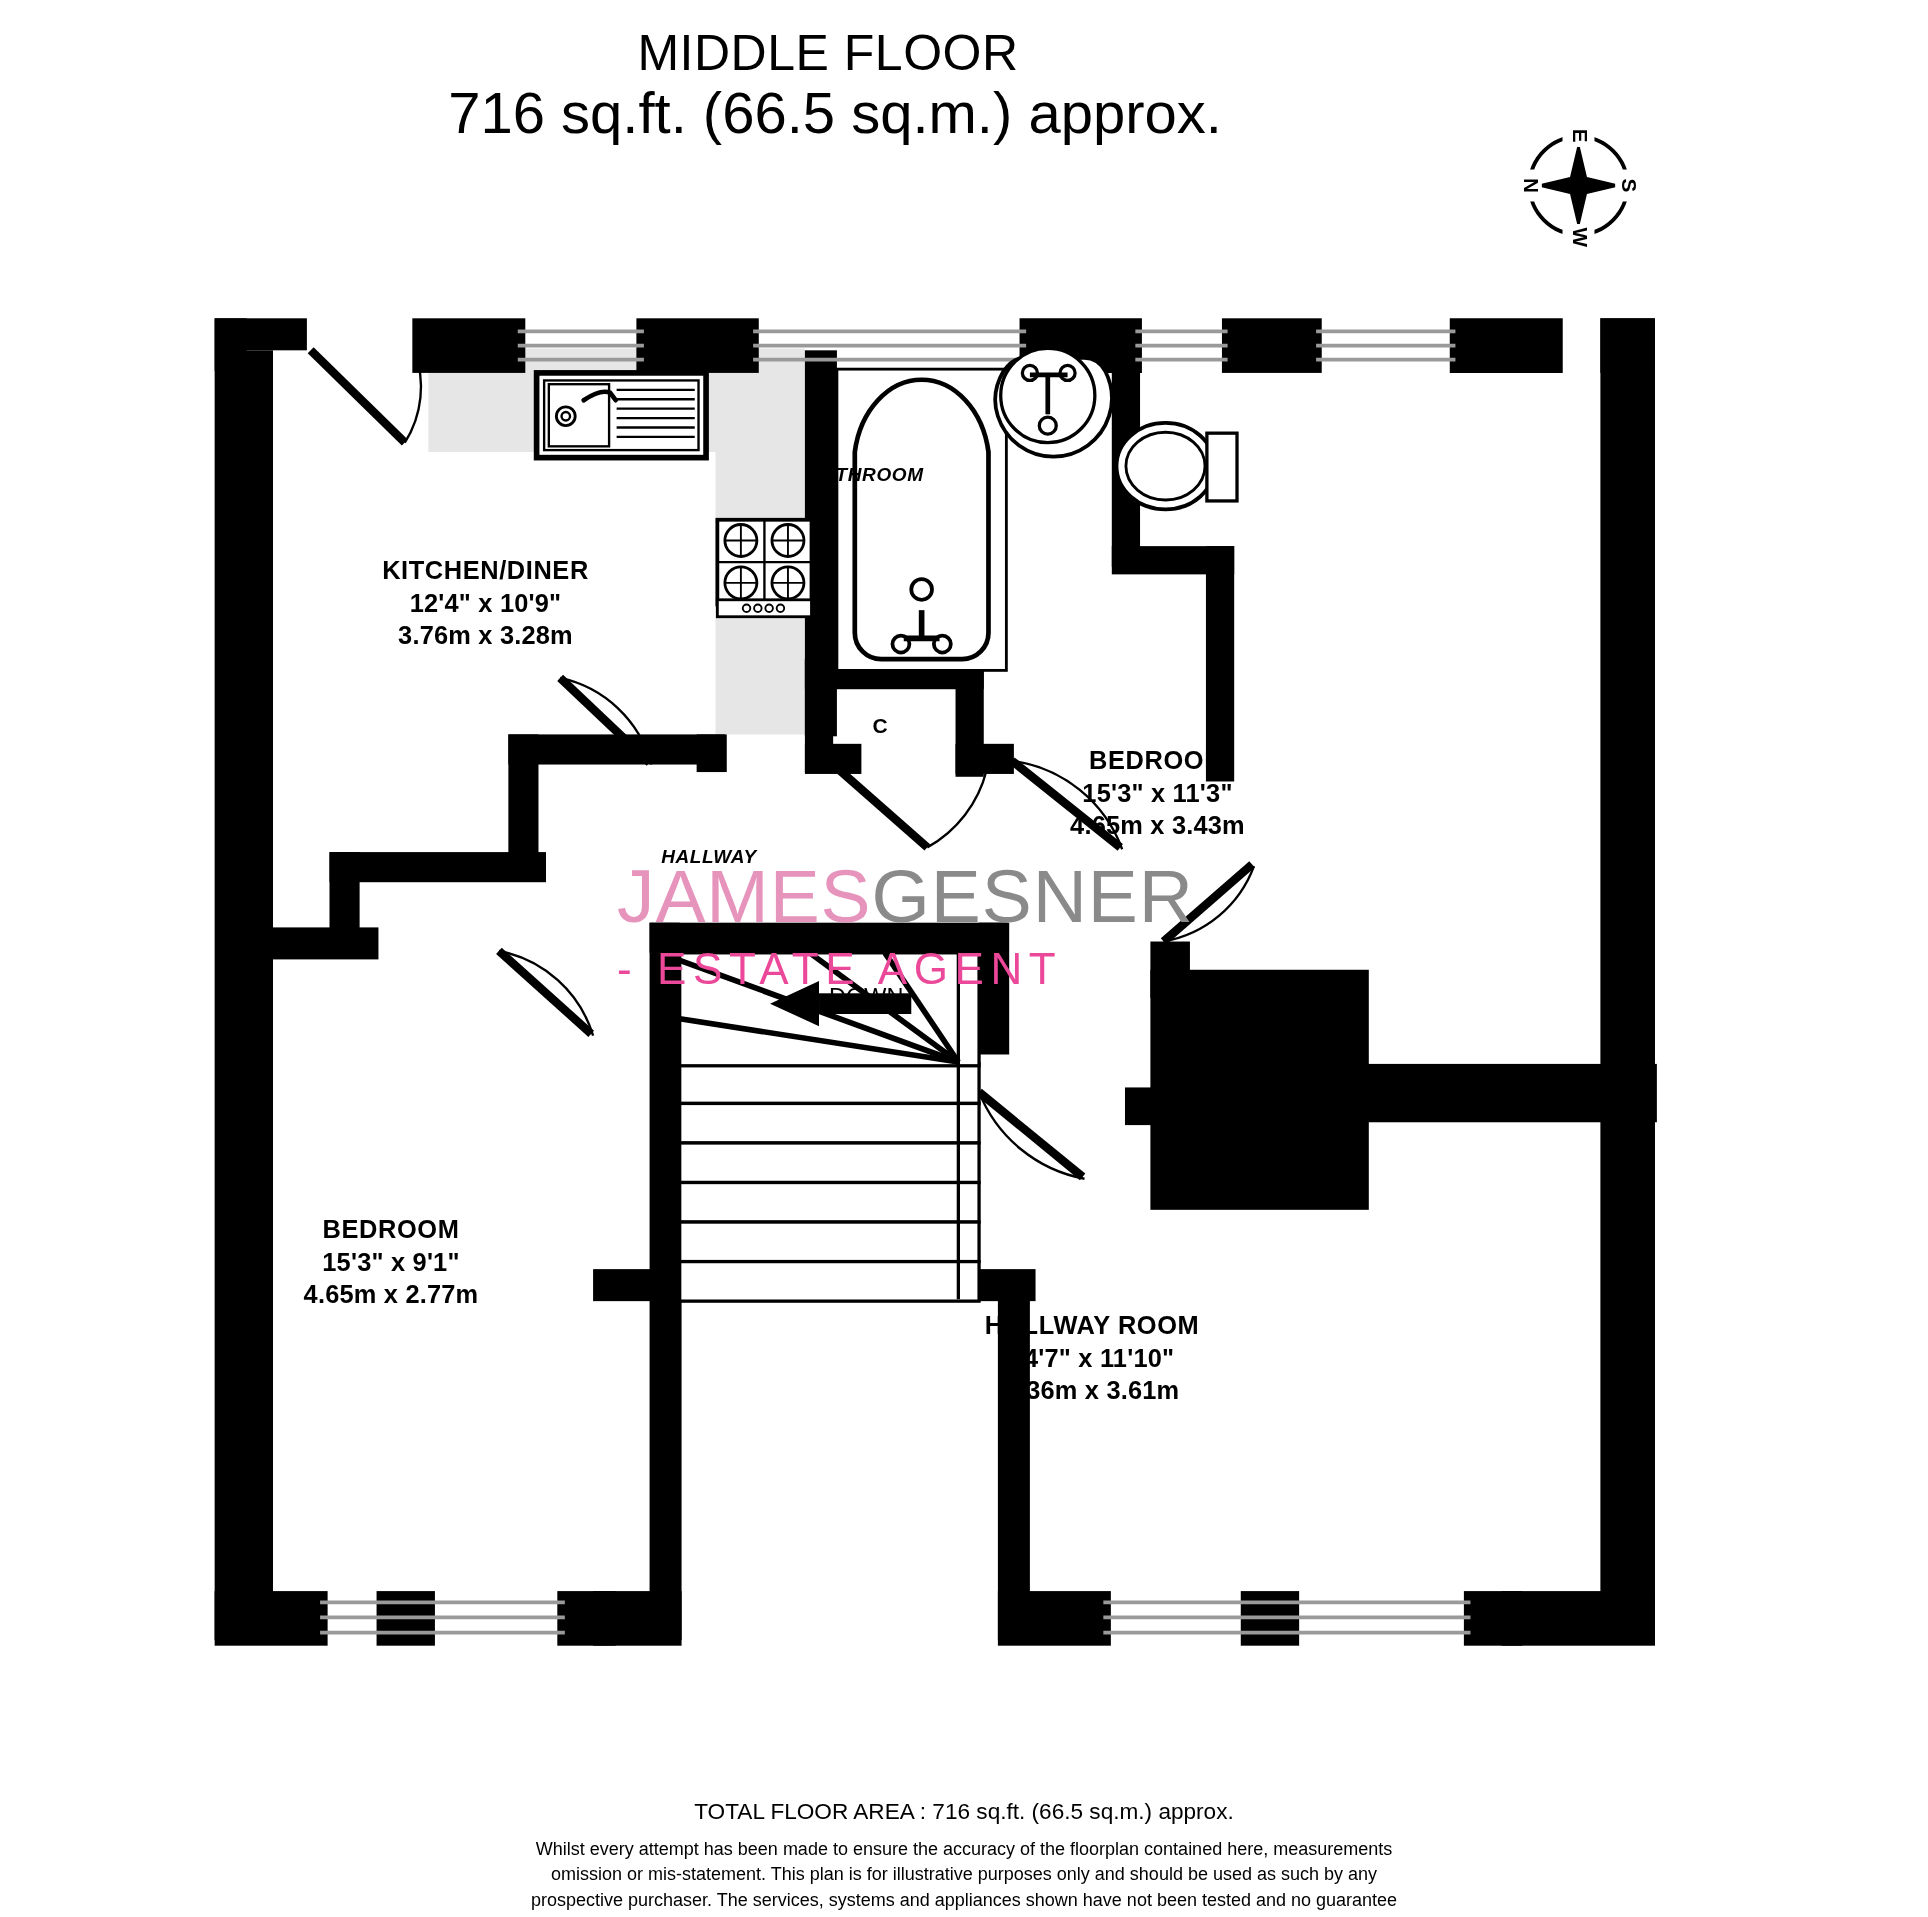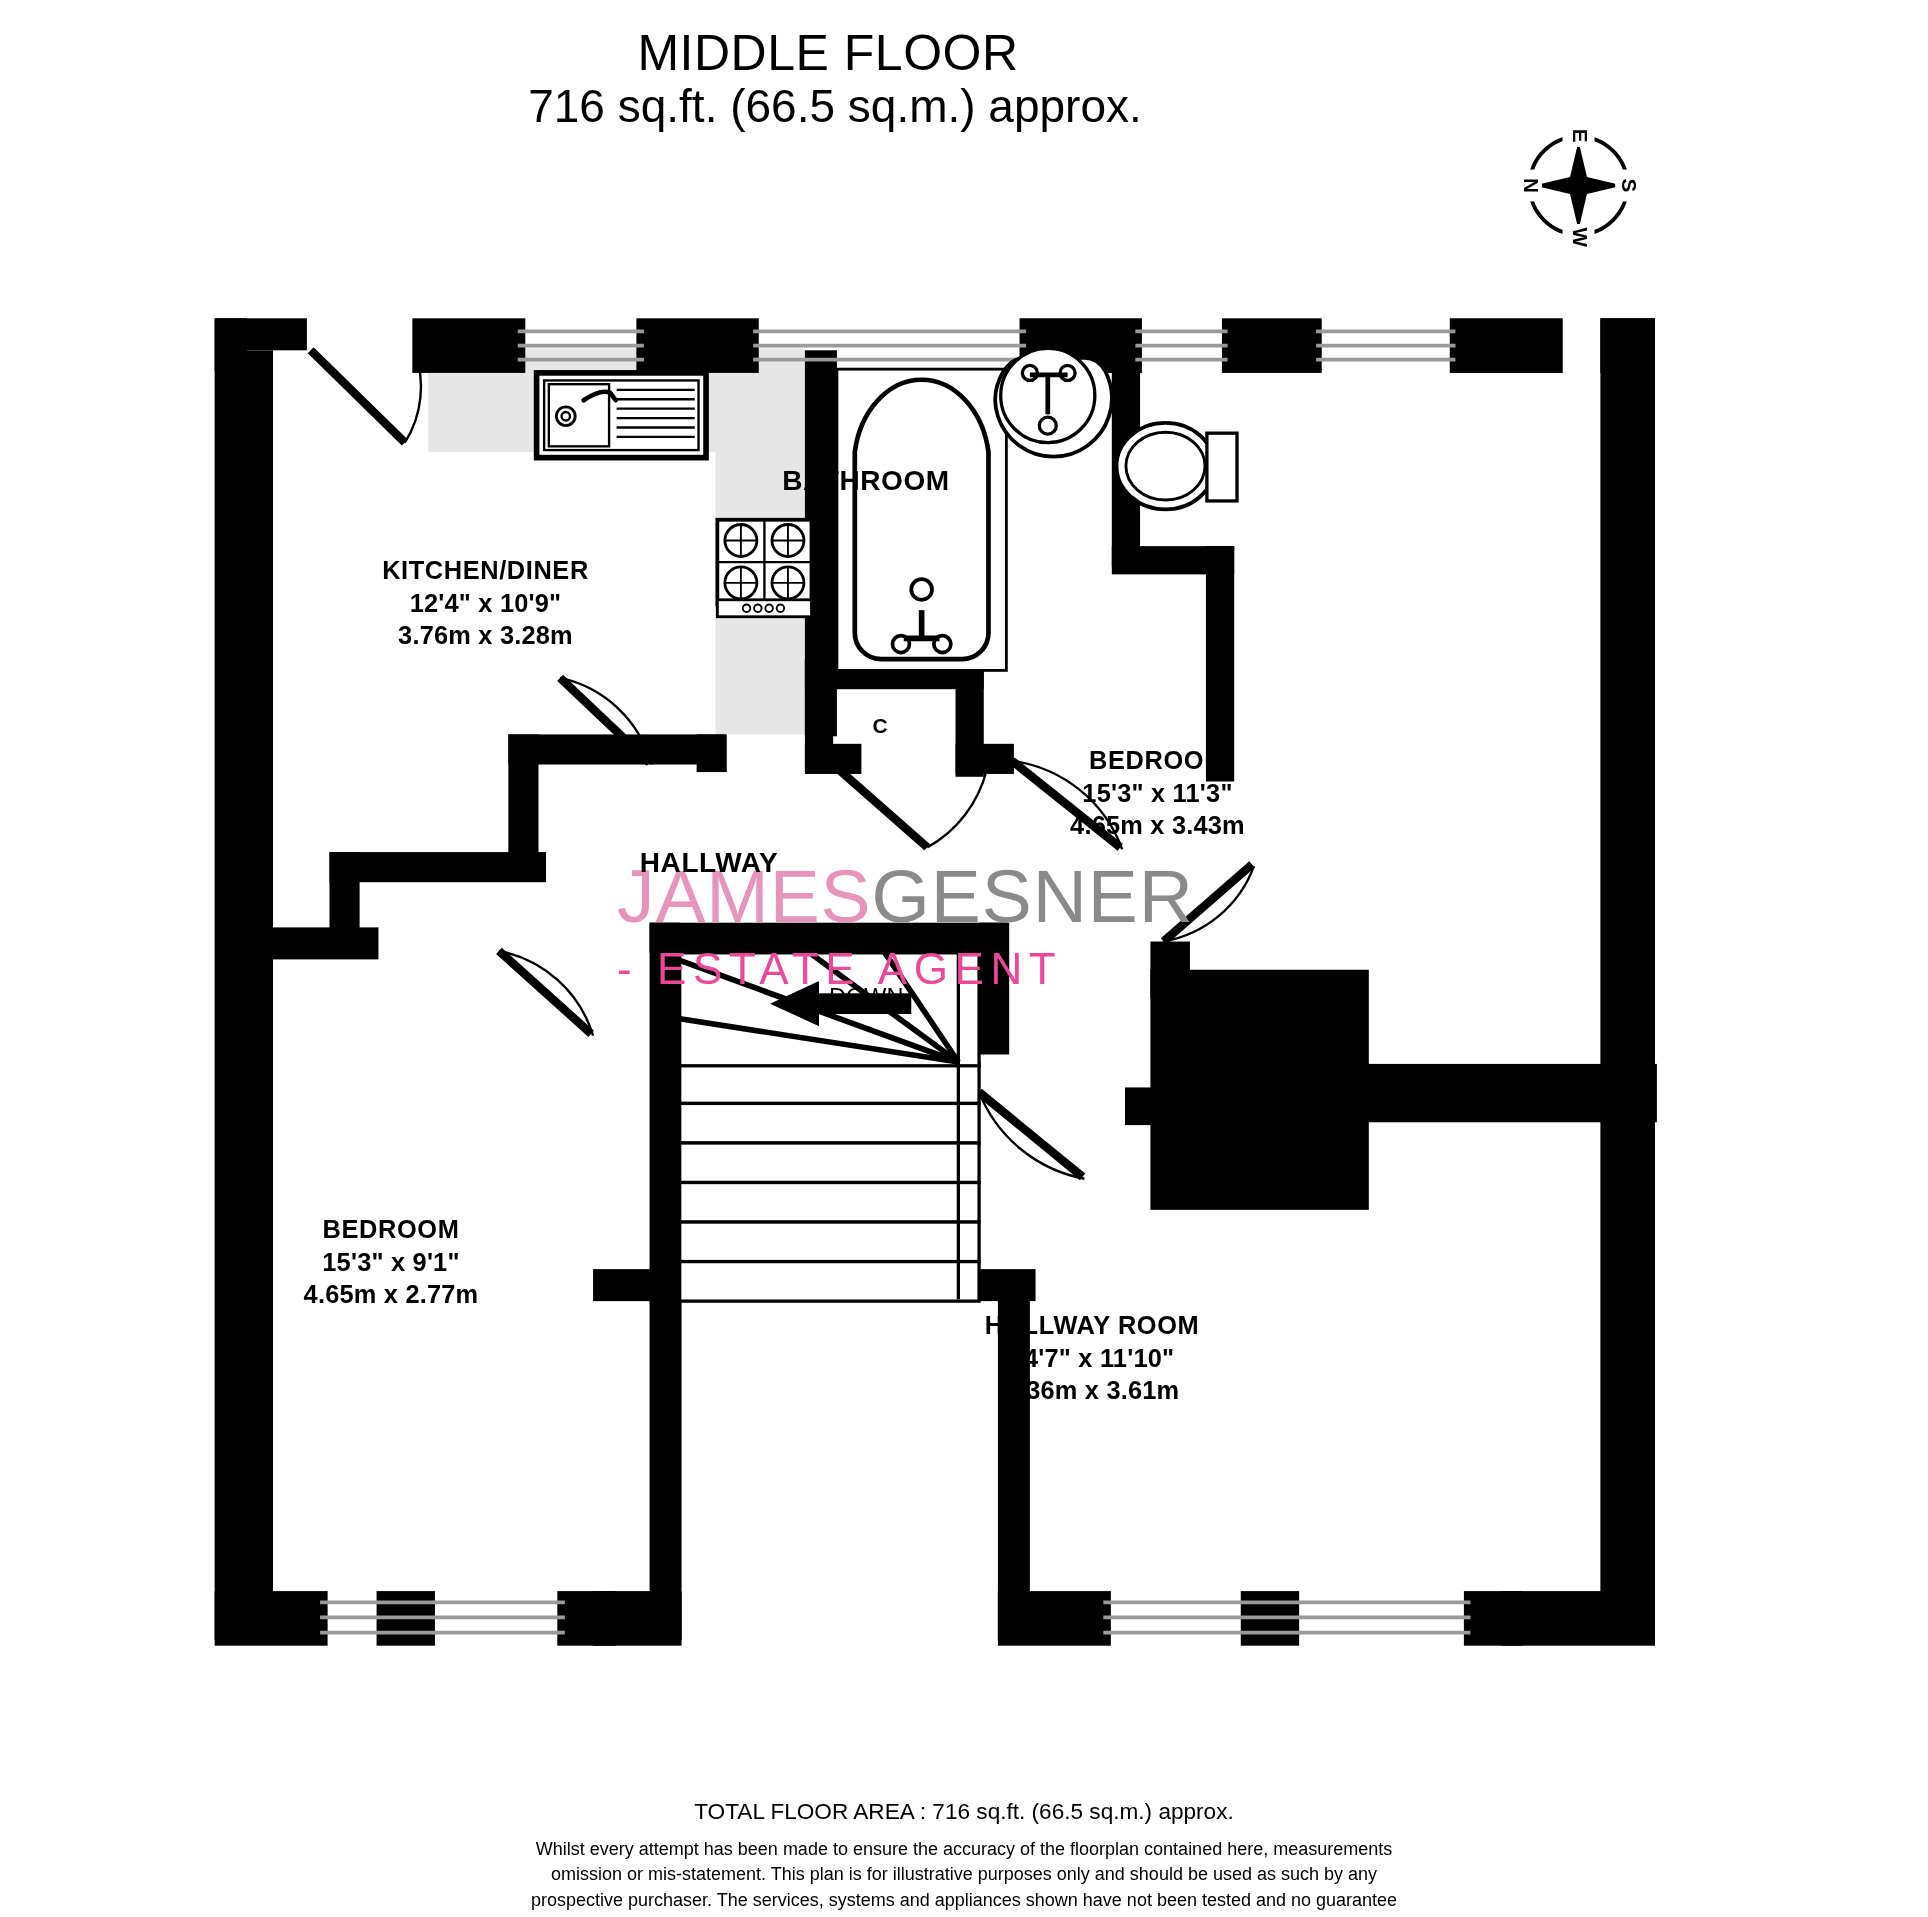--- a/index.html
+++ b/index.html
@@ -25,21 +25,21 @@
     padding-top: 24.5px;
   }
   #floor-title {
     font-size: 50px;
     font-weight: 400;
     letter-spacing: 0.5px;
     color: #000;
     line-height: 1.12;
   }
   #floor-area {
-    font-size: 46px;
+    font-size: 58px;
     font-weight: 400;
     color: #000;
     line-height: 1.12;
     padding-left: 14px;
   }
 
   
   #compass {
     position: absolute;
     left: 1508px;
@@ -97,21 +97,21 @@
     font-weight: bold;
     letter-spacing: 0.6px;
     line-height: 1.28;
   }
   .room-dim {
     font-size: 25.4px;
     font-weight: bold;
     letter-spacing: 0.2px;
     line-height: 1.28;
   }
-  .room-label.single .room-name { font-size: 28px; }
+  .room-label.single .room-name { font-size: 19px; font-style: italic; }
 
   #label-kitchen  { left: 330px;  top: 554px; width: 311px; }
   #label-bathroom { left: 659px;  top: 463px; width: 414px; }
   #label-bed-right{ left: 960px; top: 744px; width: 395px; }
   #label-bed-left { left: 184px;  top: 1213px; width: 414px; }
   #label-living   { left: 866px;  top: 1309px; width: 452px; }
   #label-hallway  { left: 596px;  top: 845px; width: 226px; }
   #label-cupboard { left: 852px;  top: 714px; width: 56px; font-size: 21px; font-weight: bold;}
   #label-down     { left: 829px;  top: 984px; width: 104px; font-size: 23.5px; font-weight: 400; text-align: left;}
 

